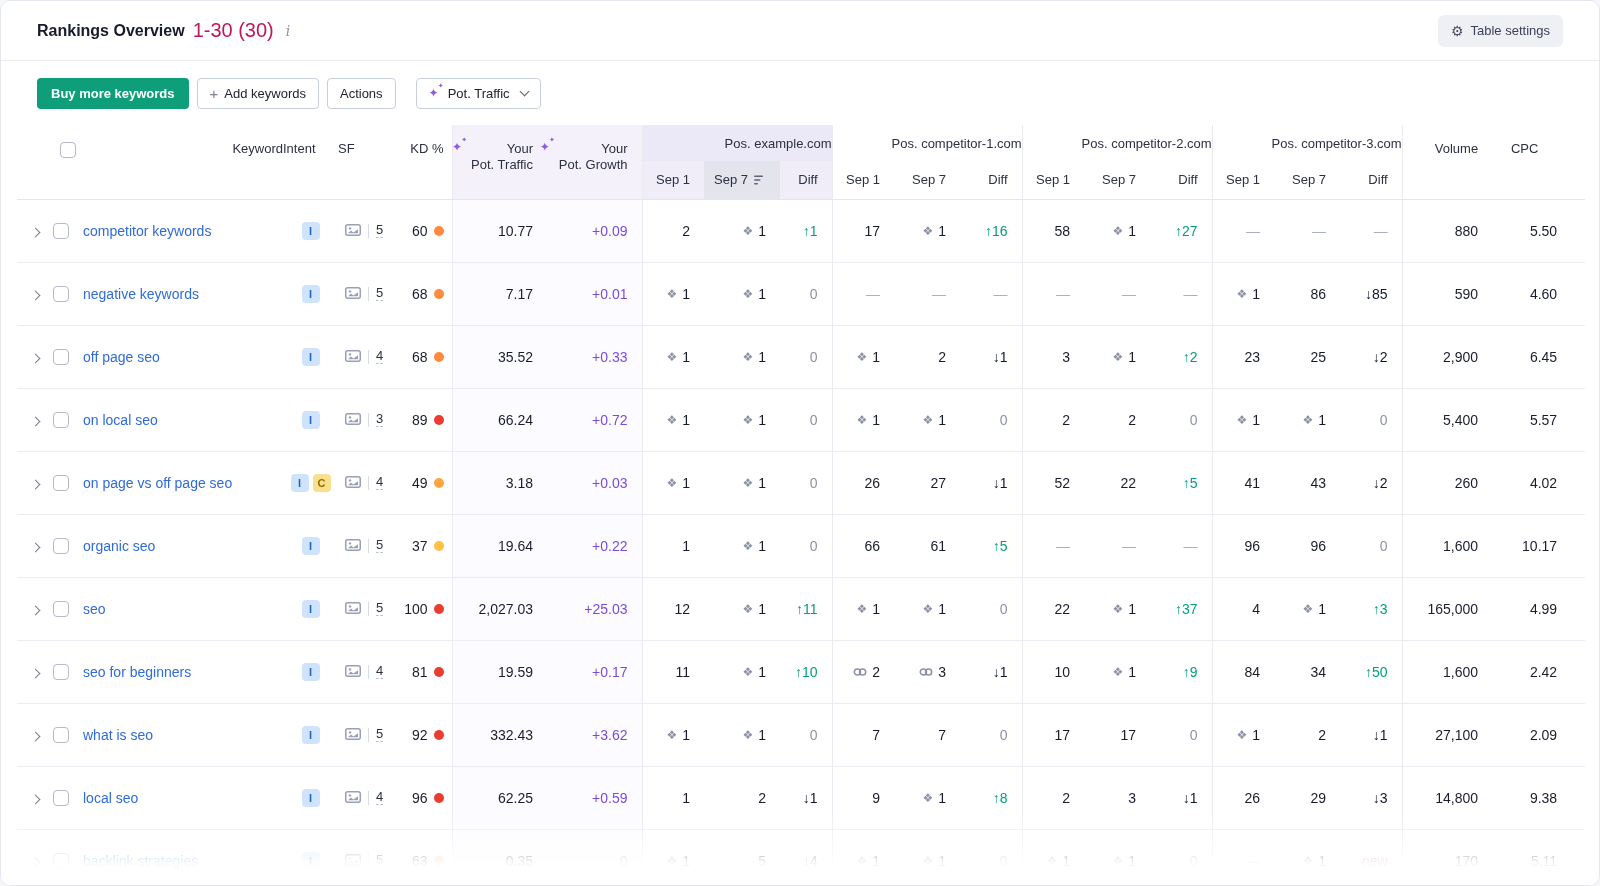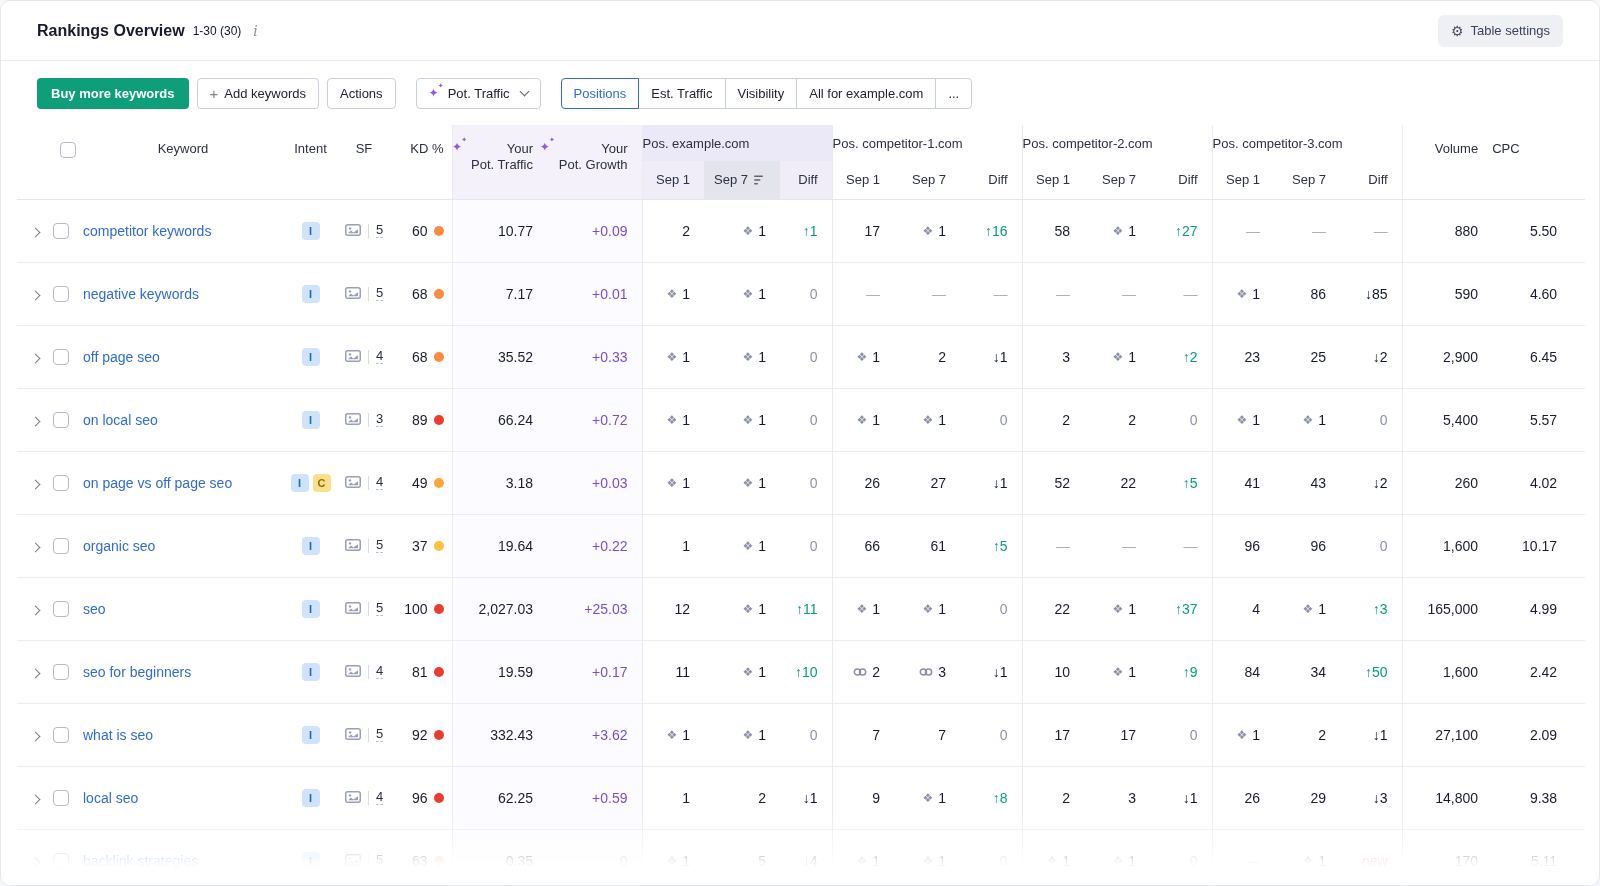--- a/index.html
+++ b/index.html
@@ -3,21 +3,21 @@
 <meta charset="utf-8">
 <style>
   *{box-sizing:border-box;margin:0;padding:0}
   html,body{background:#f6f7f9}
   body{font-family:"Liberation Sans",sans-serif;color:#1a1d2e}
   .app{position:relative;width:1600px;height:886px;margin:0 auto;background:#fff;border:1px solid #e4e7ee;border-radius:10px;overflow:hidden}
 
   
   .titlebar{display:flex;align-items:center;height:60px;padding:0 36px;border-bottom:1px solid #e9ebf1}
   .title{font-size:16px;font-weight:700;color:#171b2b}
-  .range{font-size:12px;color:#0f172a;margin-left:8px}
+  .range{font-size:20px;color:#be185d;margin-left:8px}
   .info{font-size:14px;color:#8d93a6;margin-left:12px;font-style:italic;font-family:"DejaVu Serif",serif;cursor:pointer}
   .settings-btn{margin-left:auto;display:flex;align-items:center;gap:7px;background:#eef0f4;border:none;border-radius:6px;height:32px;padding:0 13px;font-size:13px;color:#3c415a;font-family:inherit;cursor:pointer}
   .gear{font-size:14px;color:#4a4f63;line-height:1}
 
   
   .toolbar{display:flex;align-items:center;height:64px;padding:0 36px;gap:8px}
   .btn-green{background:#0e9f7a;color:#fff;border:none;border-radius:4px;height:31px;padding:0 14px;font-size:13px;font-weight:700;font-family:inherit;cursor:pointer}
   .btn{display:inline-flex;align-items:center;gap:6px;background:#fff;border:1px solid #c9cedb;border-radius:4px;height:31px;padding:0 12px;font-size:13px;color:#20242f;font-family:inherit;cursor:pointer}
   .plus{color:#7c8296;font-size:15px;line-height:1}
   .dropdown{margin-left:12px}
@@ -31,34 +31,34 @@
   .seg-item.active{border-color:#2f6bdb;color:#2f6bdb;position:relative;z-index:1}
 
   
   .table-wrap{padding:0 16px}
   table{border-collapse:collapse;table-layout:fixed;width:1568px}
   thead th{font-weight:400;font-size:13px;color:#2c3042;vertical-align:middle;white-space:nowrap}
   tr.groups th{height:36px}
   tr.subs th{height:38px;border-bottom:1px solid #e3e6ed}
   th.rs{vertical-align:top;padding-top:16px;border-bottom:1px solid #e3e6ed}
   .gstart{border-left:1px solid #e9ebf1}
-  .h-kw{text-align:center}
-  .h-intent,.h-sf{text-align:center}
+  .h-kw{text-align:right}
+  .h-intent,.h-sf{text-align:left}
   .h-kd{text-align:right;padding-right:8px}
   .h-traffic,.h-growth{background:#f4f1fb;text-align:right;padding-right:14px}
   .h-flex{display:flex;justify-content:flex-end;gap:6px}
   .h-lines{display:flex;flex-direction:column;align-items:flex-end;line-height:1.25}
-  .h-group{text-align:left}
+  .h-group{text-align:right}
   .g-ex{background:#ebe8f7}
   th.sub{text-align:right;padding-right:14px}
   th.sub.s-ex{background:#f0edf9}
   th.sub.sorted{background:#e4e4ec}
   .sort-ic{margin-left:6px;vertical-align:-1px}
   .h-vol{text-align:right;padding-right:14px}
-  .h-cpc{text-align:left;padding-right:28px}
+  .h-cpc{text-align:center;padding-right:28px}
 
   tbody td{height:63px;border-top:1px solid #eaecf2;font-size:14px;vertical-align:middle;white-space:nowrap}
   .c-exp{text-align:center}
   .chev{display:inline-block;width:7px;height:7px;border-right:1.6px solid #767c90;border-bottom:1.6px solid #767c90;transform:rotate(-45deg);cursor:pointer}
   .cbox{display:inline-block;width:16px;height:16px;border:1px solid #b4bac9;border-radius:4px;background:#fff;cursor:pointer;vertical-align:middle}
   .kw-link{color:#2f6bdb;text-decoration:none;cursor:pointer}
   .c-intent{text-align:center}
   .badge{display:inline-flex;width:18px;height:18px;border-radius:4px;align-items:center;justify-content:center;font-size:11px;font-weight:700;margin:0 2px;vertical-align:middle}
   .badge-I{background:#cfe4fc;color:#2068c0}
   .badge-C{background:#f9e08e;color:#9a6c00}
@@ -106,27 +106,20 @@
     <button class="btn">
       <span class="plus">+</span>
       <span>Add keywords</span>
     </button>
     <button class="btn">Actions</button>
     <button class="btn dropdown">
       <span class="sparkle">✦</span>
       <span>Pot. Traffic</span>
       <span class="caret"></span>
     </button>
-    <div class="seg">
-      <button class="seg-item active">Positions</button>
-      <button class="seg-item">Est. Traffic</button>
-      <button class="seg-item">Visibility</button>
-      <button class="seg-item">All for example.com</button>
-      <button class="seg-item">...</button>
-    </div>
   </div>
 
   <div class="table-wrap">
     <table>
       <colgroup>
         <col style="width:36px">
           <col style="width:30px">
           <col style="width:200px">
           <col style="width:55px">
         <col style="width:52px">

